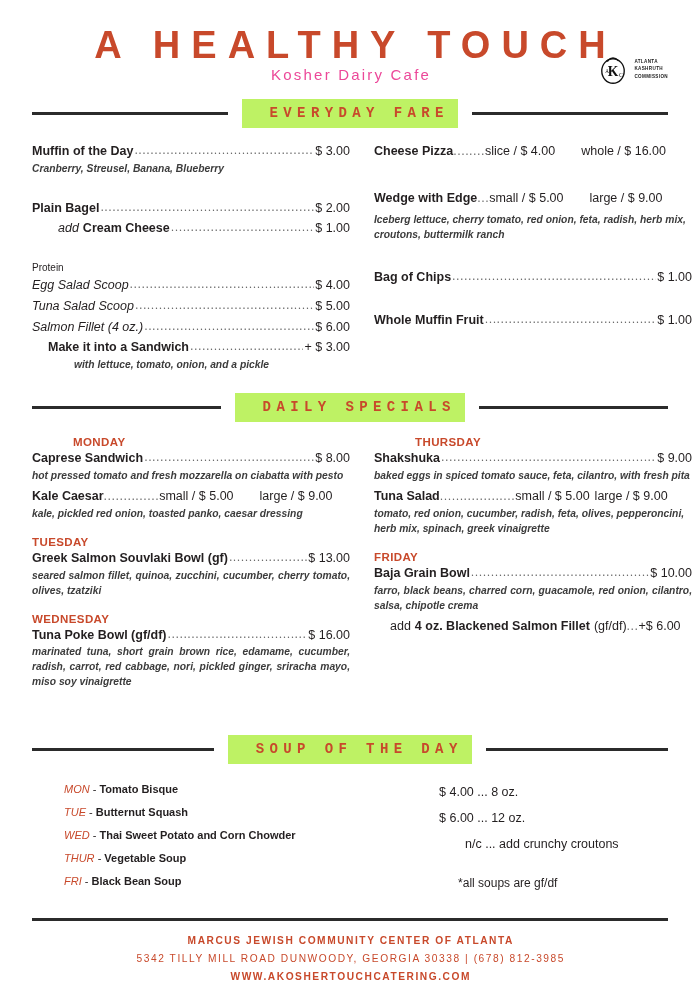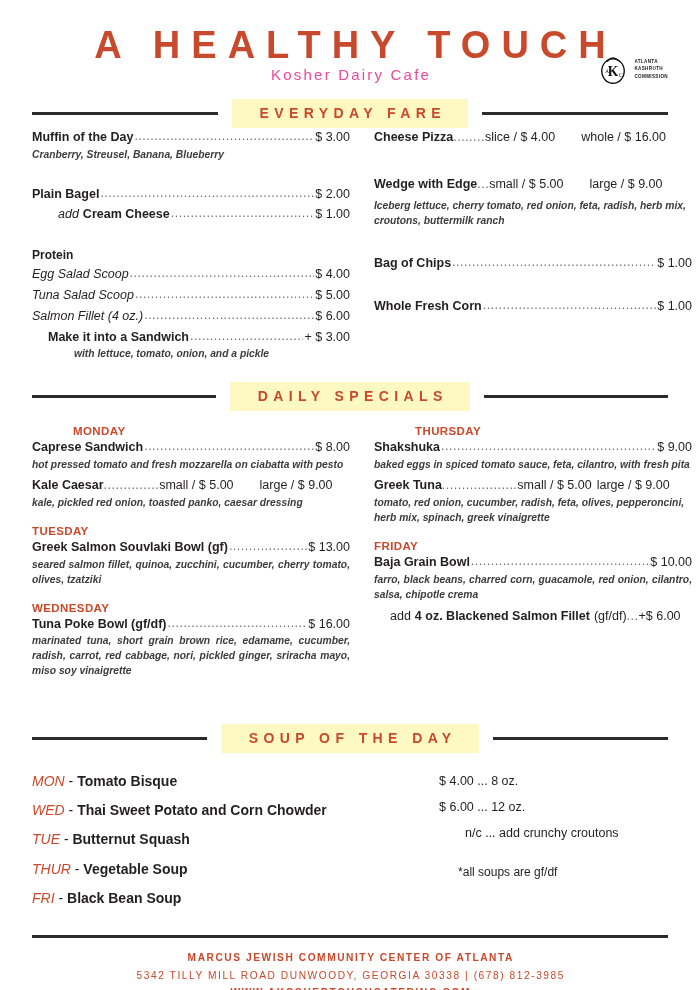--- a/index.html
+++ b/index.html
@@ -75,36 +75,38 @@
     justify-content: center;
     margin-top: 16px;
   }
   .section-rule {
     flex: 1 1 auto;
     height: 3px;
     background: #2b2b2b;
   }
   .section-chip {
     flex: 0 0 auto;
-    background: #fef9c3;
+    background: #bef264;
     color: #c8492b;
     font-weight: bold;
     font-size: 14px;
     letter-spacing: 5.4px;
     text-indent: 5.4px;
-    padding: 7px 22px 8px 22px;
+    padding: 7px 9px 8px 22px;
     white-space: nowrap;
     margin: 0 14px;
     line-height: 1;
+    font-family: Liberation Mono, monospace;
   }
 
   
   .cols {
     display: flex;
     gap: 24px;
+    margin-top: 14px;
   }
   .col { width: 50%; box-sizing: border-box; }
 
   
   .entry { margin-bottom: 2px; }
   .entry.gap-lg { margin-top: 22px; }
 
   .line {
     display: flex;
     align-items: flex-end;
@@ -145,22 +147,22 @@
     margin-top: 1px;
     font-weight: bold;
   }
   .sub.just { text-align: justify; }
 
   .indent-1 { padding-left: 26px; }
   .indent-2 { padding-left: 16px; }
   .sub-indent { padding-left: 26px; }
 
   .head-bold {
-    font-weight: bold;
-    font-size: 12px;
+    font-weight: normal;
+    font-size: 10px;
     line-height: 1.6;
   }
 
   
   .dual {
     display: flex;
     align-items: baseline;
     font-size: 12.5px;
     line-height: 1.55;
     white-space: nowrap;
@@ -183,23 +185,24 @@
   .dayhead.first { margin-top: 0; padding-left: 41px; }
 
   
   .soup-wrap {
     display: flex;
     margin-top: 14px;
   }
   .soup-left { width: 64%; }
   .soup-right { width: 36%; padding-top: 1px; }
   .soup-row {
-    font-size: 14px;
+    font-size: 11px;
     line-height: 2.08;
     white-space: nowrap;
+    margin-left: 32px;
   }
   .soup-row .abbr {
     color: #c8492b;
     font-style: italic;
   }
   .soup-row .dash { color: #231f20; }
   .soup-row .sname { font-weight: bold; color: #231f20; }
   .soup-price {
     font-size: 12.5px;
     line-height: 2.08;
@@ -373,21 +376,21 @@
       <div class="entry" style="margin-top:26px">
         <div class="line">
           <span class="nm">Bag of Chips</span>
           <span class="lead">.................................................................</span>
           <span class="price">$ 1.00</span>
         </div>
       </div>
 
       <div class="entry" style="margin-top:24px">
         <div class="line">
-          <span class="nm">Whole Fresh Corn</span>
+          <span class="nm">Whole Muffin Fruit</span>
           <span class="lead">.................................................................</span>
           <span class="price">$ 1.00</span>
         </div>
       </div>
 
     </div>
   </div>
 
   <div class="section-head" style="margin-top:18px">
     <div class="section-rule"></div>
@@ -454,21 +457,21 @@
         <div class="entry">
           <div class="line">
             <span class="nm">Shakshuka</span>
             <span class="lead">.................................................................</span>
             <span class="price">$ 9.00</span>
           </div>
           <div class="sub">baked eggs in spiced tomato sauce, feta, cilantro, with fresh pita</div>
         </div>
         <div class="entry" style="margin-top:3px">
           <div class="dual">
-            <span class="nm">Greek Tuna</span>
+            <span class="nm">Tuna Salad</span>
             <span class="dots">...................</span>
             <span class="p1">small / $ 5.00</span>
             <span class="spacer" style="width:5px"></span>
             <span class="p2">large / $ 9.00</span>
           </div>
           <div class="sub">tomato, red onion, cucumber, radish, feta, olives, pepperoncini, herb mix, spinach, greek vinaigrette</div>
         </div>
       </div>
 
       <div>
@@ -502,28 +505,28 @@
   </div>
 
   <div class="soup-wrap">
     <div class="soup-left">
       <div class="soup-row">
         <span class="abbr">MON</span>
         <span class="dash">-</span>
         <span class="sname">Tomato Bisque</span>
       </div>
       <div class="soup-row">
+        <span class="abbr">TUE</span>
+        <span class="dash">-</span>
+        <span class="sname">Butternut Squash</span>
+      </div>
+      <div class="soup-row">
         <span class="abbr">WED</span>
         <span class="dash">-</span>
         <span class="sname">Thai Sweet Potato and Corn Chowder</span>
-      </div>
-      <div class="soup-row">
-        <span class="abbr">TUE</span>
-        <span class="dash">-</span>
-        <span class="sname">Butternut Squash</span>
       </div>
       <div class="soup-row">
         <span class="abbr">THUR</span>
         <span class="dash">-</span>
         <span class="sname">Vegetable Soup</span>
       </div>
       <div class="soup-row">
         <span class="abbr">FRI</span>
         <span class="dash">-</span>
         <span class="sname">Black Bean Soup</span>

